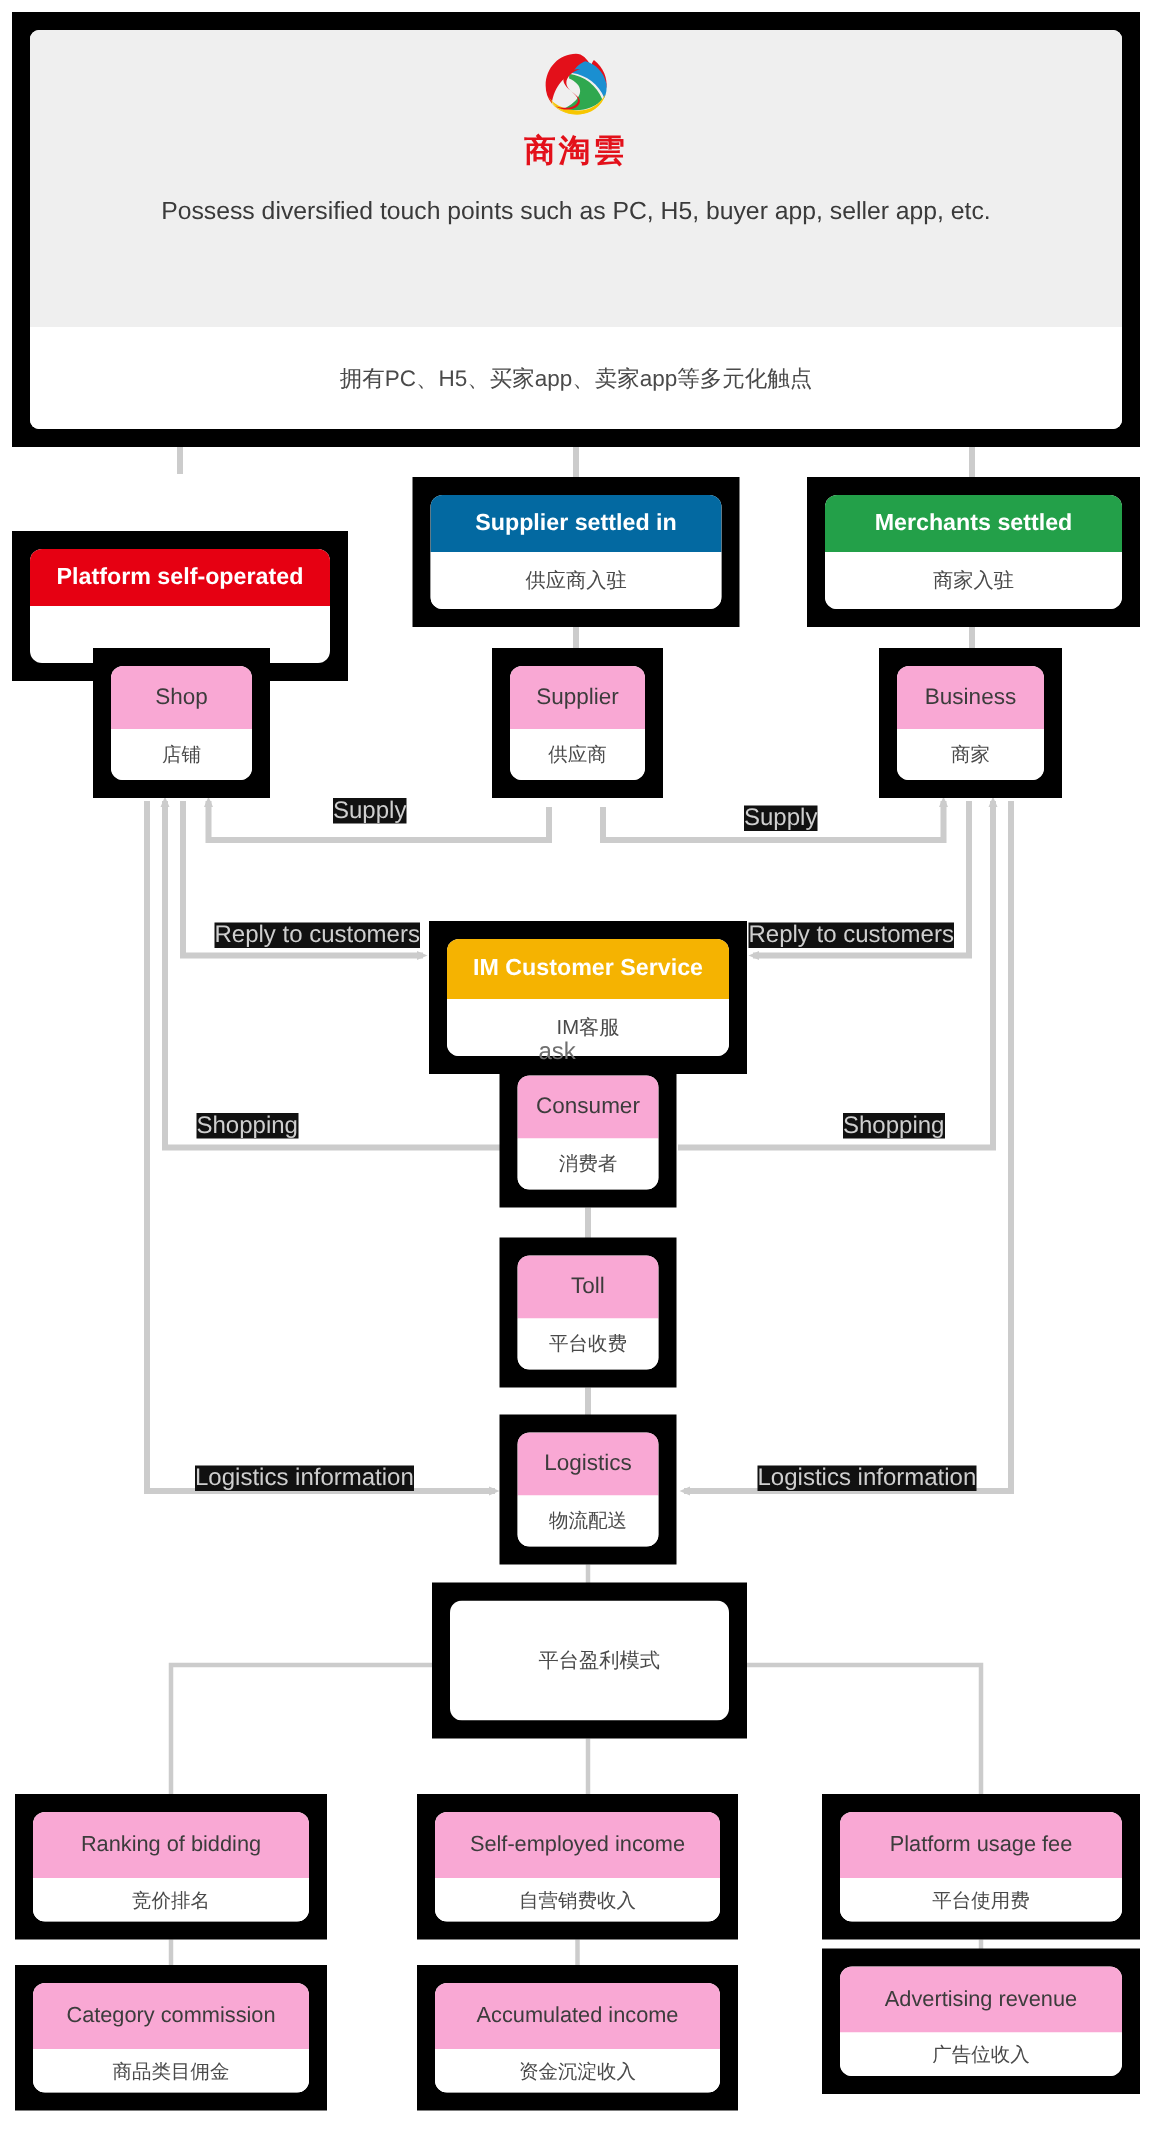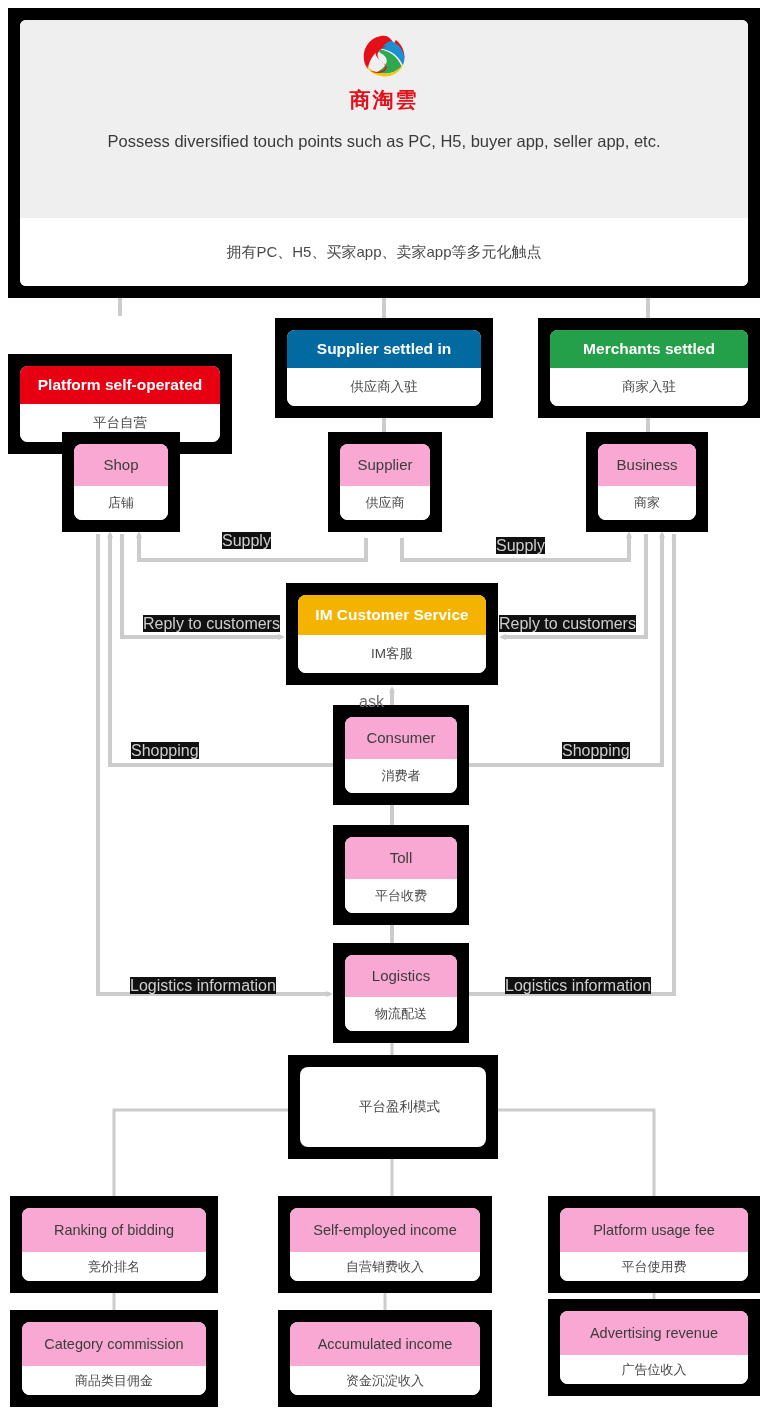--- a/index.html
+++ b/index.html
@@ -50,27 +50,27 @@
   
   .actor{height:100px;}
   .actor .card{left:12px;top:12px;right:12px;bottom:12px;width:auto;height:auto;}
   .actor .hd{height:42px;font-size:15px;}
   .actor .bd{font-size:13px;}
   #n-shop{left:62px;top:432px;width:118px;}
   #n-supp{left:328px;top:432px;width:114px;}
   #n-busi{left:586px;top:432px;width:122px;}
 
   
-  #n-im{left:286px;top:583px;width:212px;height:102px;}
+  #n-im{left:286px;top:614px;width:212px;height:102px;}
   #n-im .card{left:12px;top:12px;right:12px;bottom:12px;width:auto;height:auto;}
   #n-im .hd{height:40px;font-size:15.5px;font-weight:bold;}
   #n-im .bd{font-size:13.5px;}
 
   
-  .mid{width:136px;height:100px;}
+  .mid{width:118px;height:100px;}
   .mid .card{left:12px;top:12px;right:12px;bottom:12px;width:auto;height:auto;}
   .mid .hd{height:42px;font-size:15px;}
   .mid .bd{font-size:13px;}
   #n-cons{left:333px;top:705px;}
   #n-toll{left:333px;top:825px;}
   #n-logi{left:333px;top:943px;}
 
   
   #n-profit{left:288px;top:1055px;width:210px;height:104px;}
   #n-profit .card{left:12px;top:12px;right:12px;bottom:12px;width:auto;height:auto;}
@@ -172,21 +172,20 @@
       </div>
       <div id="banner-bottom">
         <div id="banner-cn">拥有PC、H5、买家app、卖家app等多元化触点</div>
       </div>
     </div>
   </div>
 
   <div class="node ch" id="ch-self">
     <div class="card">
       <div class="hd red">Platform self-operated</div>
-      <div class="bd">平台自营</div>
     </div>
   </div>
   <div class="node ch" id="ch-sup">
     <div class="card">
       <div class="hd blue">Supplier settled in</div>
       <div class="bd">供应商入驻</div>
     </div>
   </div>
   <div class="node ch" id="ch-mer">
     <div class="card">

